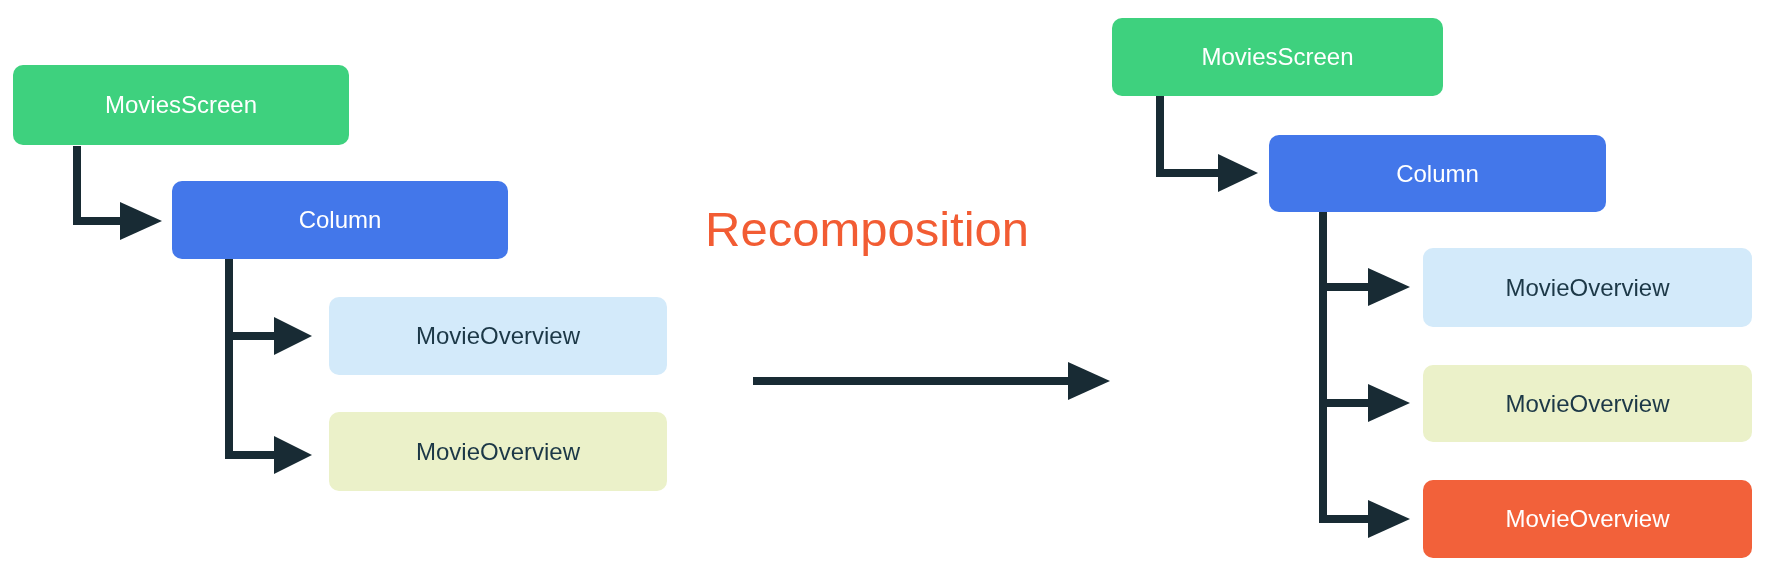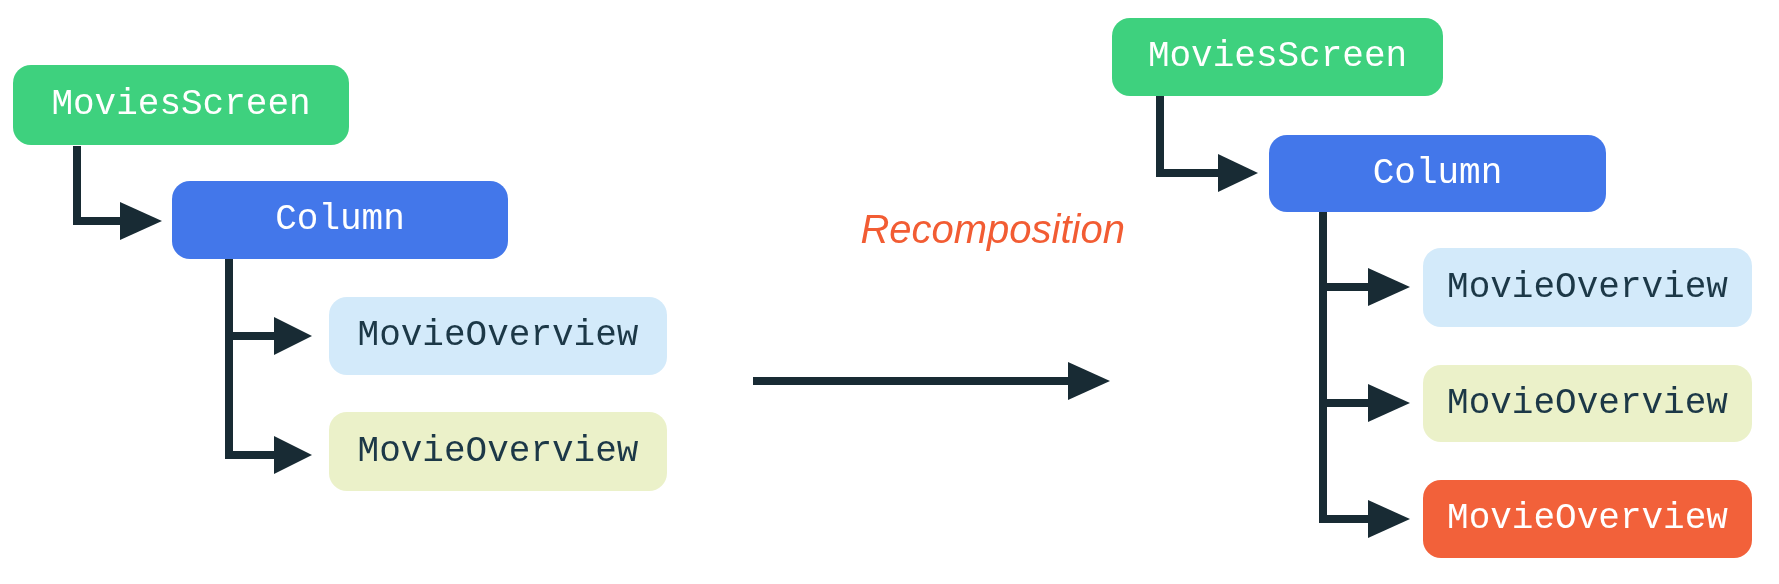--- a/index.html
+++ b/index.html
@@ -23,25 +23,24 @@
   }
   .head {
     fill: var(--connector, #182B34);
     stroke: none;
   }
   .node {
     position: absolute;
     display: flex;
     align-items: center;
     justify-content: center;
-    border-radius: 18px;
-    font-size: 36px;
+    border-radius: 10px;
+    font-size: 24px;
     line-height: 1;
     white-space: nowrap;
-    font-family: Liberation Mono, monospace;
   }
   .node.light-text { color: #ffffff; }
   .node.dark-text  { color: var(--dark-text, #1C3847); }
 
   
   .l-root    { left: 13px;   top: 65px;  width: 336px; height: 80px; }
   .l-column  { left: 172px;  top: 181px; width: 336px; height: 78px; }
   .l-child1  { left: 329px;  top: 297px; width: 338px; height: 78px; }
   .l-child2  { left: 329px;  top: 412px; width: 338px; height: 79px; }
 
@@ -50,25 +49,24 @@
   .r-column  { left: 1269px; top: 135px; width: 337px; height: 77px; }
   .r-child1  { left: 1423px; top: 248px; width: 329px; height: 79px; }
   .r-child2  { left: 1423px; top: 365px; width: 329px; height: 77px; }
   .r-child3  { left: 1423px; top: 480px; width: 329px; height: 78px; }
 
   .annotation {
     position: absolute;
     left: 705px;
     top: 208px;
     width: 420px;
-    text-align: right;
+    text-align: left;
     color: var(--accent-orange, #F25C33);
-    font-size: 40px;
+    font-size: 49px;
     line-height: 43px;
-    font-style: italic;
   }
   .annotation span { display: block; }
 </style>
 </head>
 <body>
 
 <div class="canvas">
 
   <svg class="connectors" viewBox="0 0 1779 584" xmlns="http://www.w3.org/2000/svg">
 

